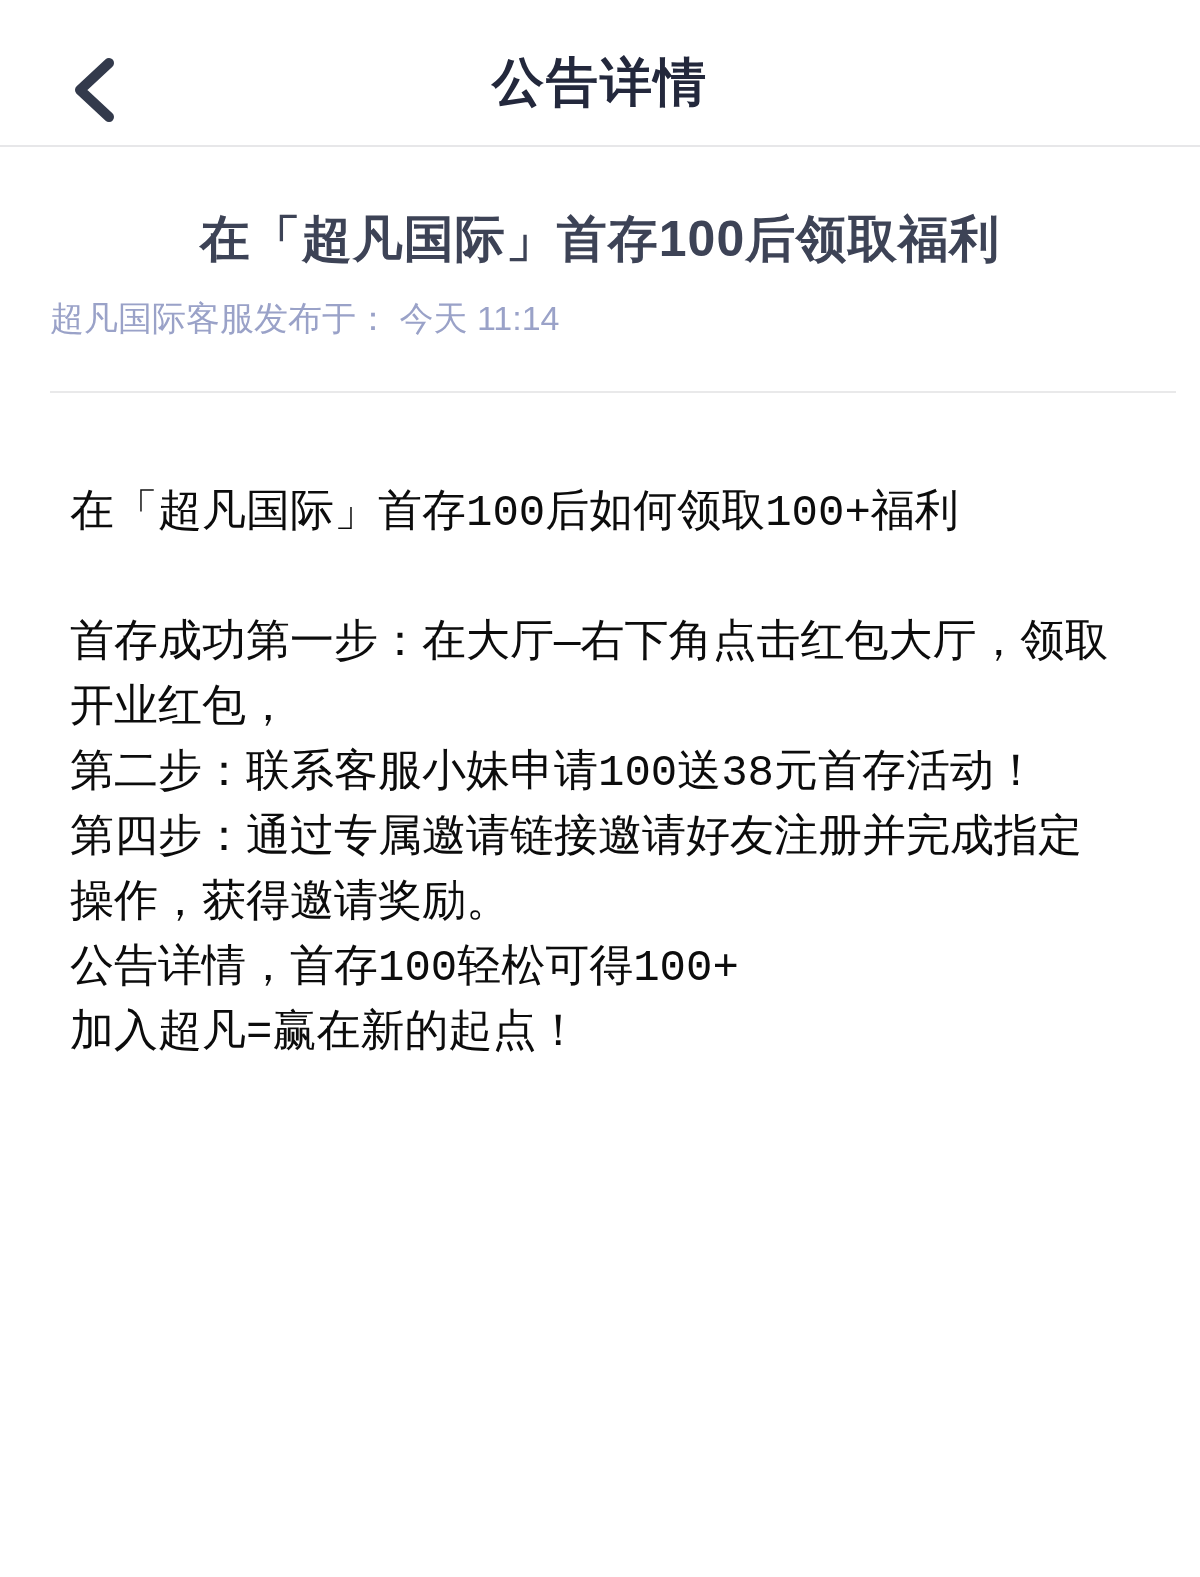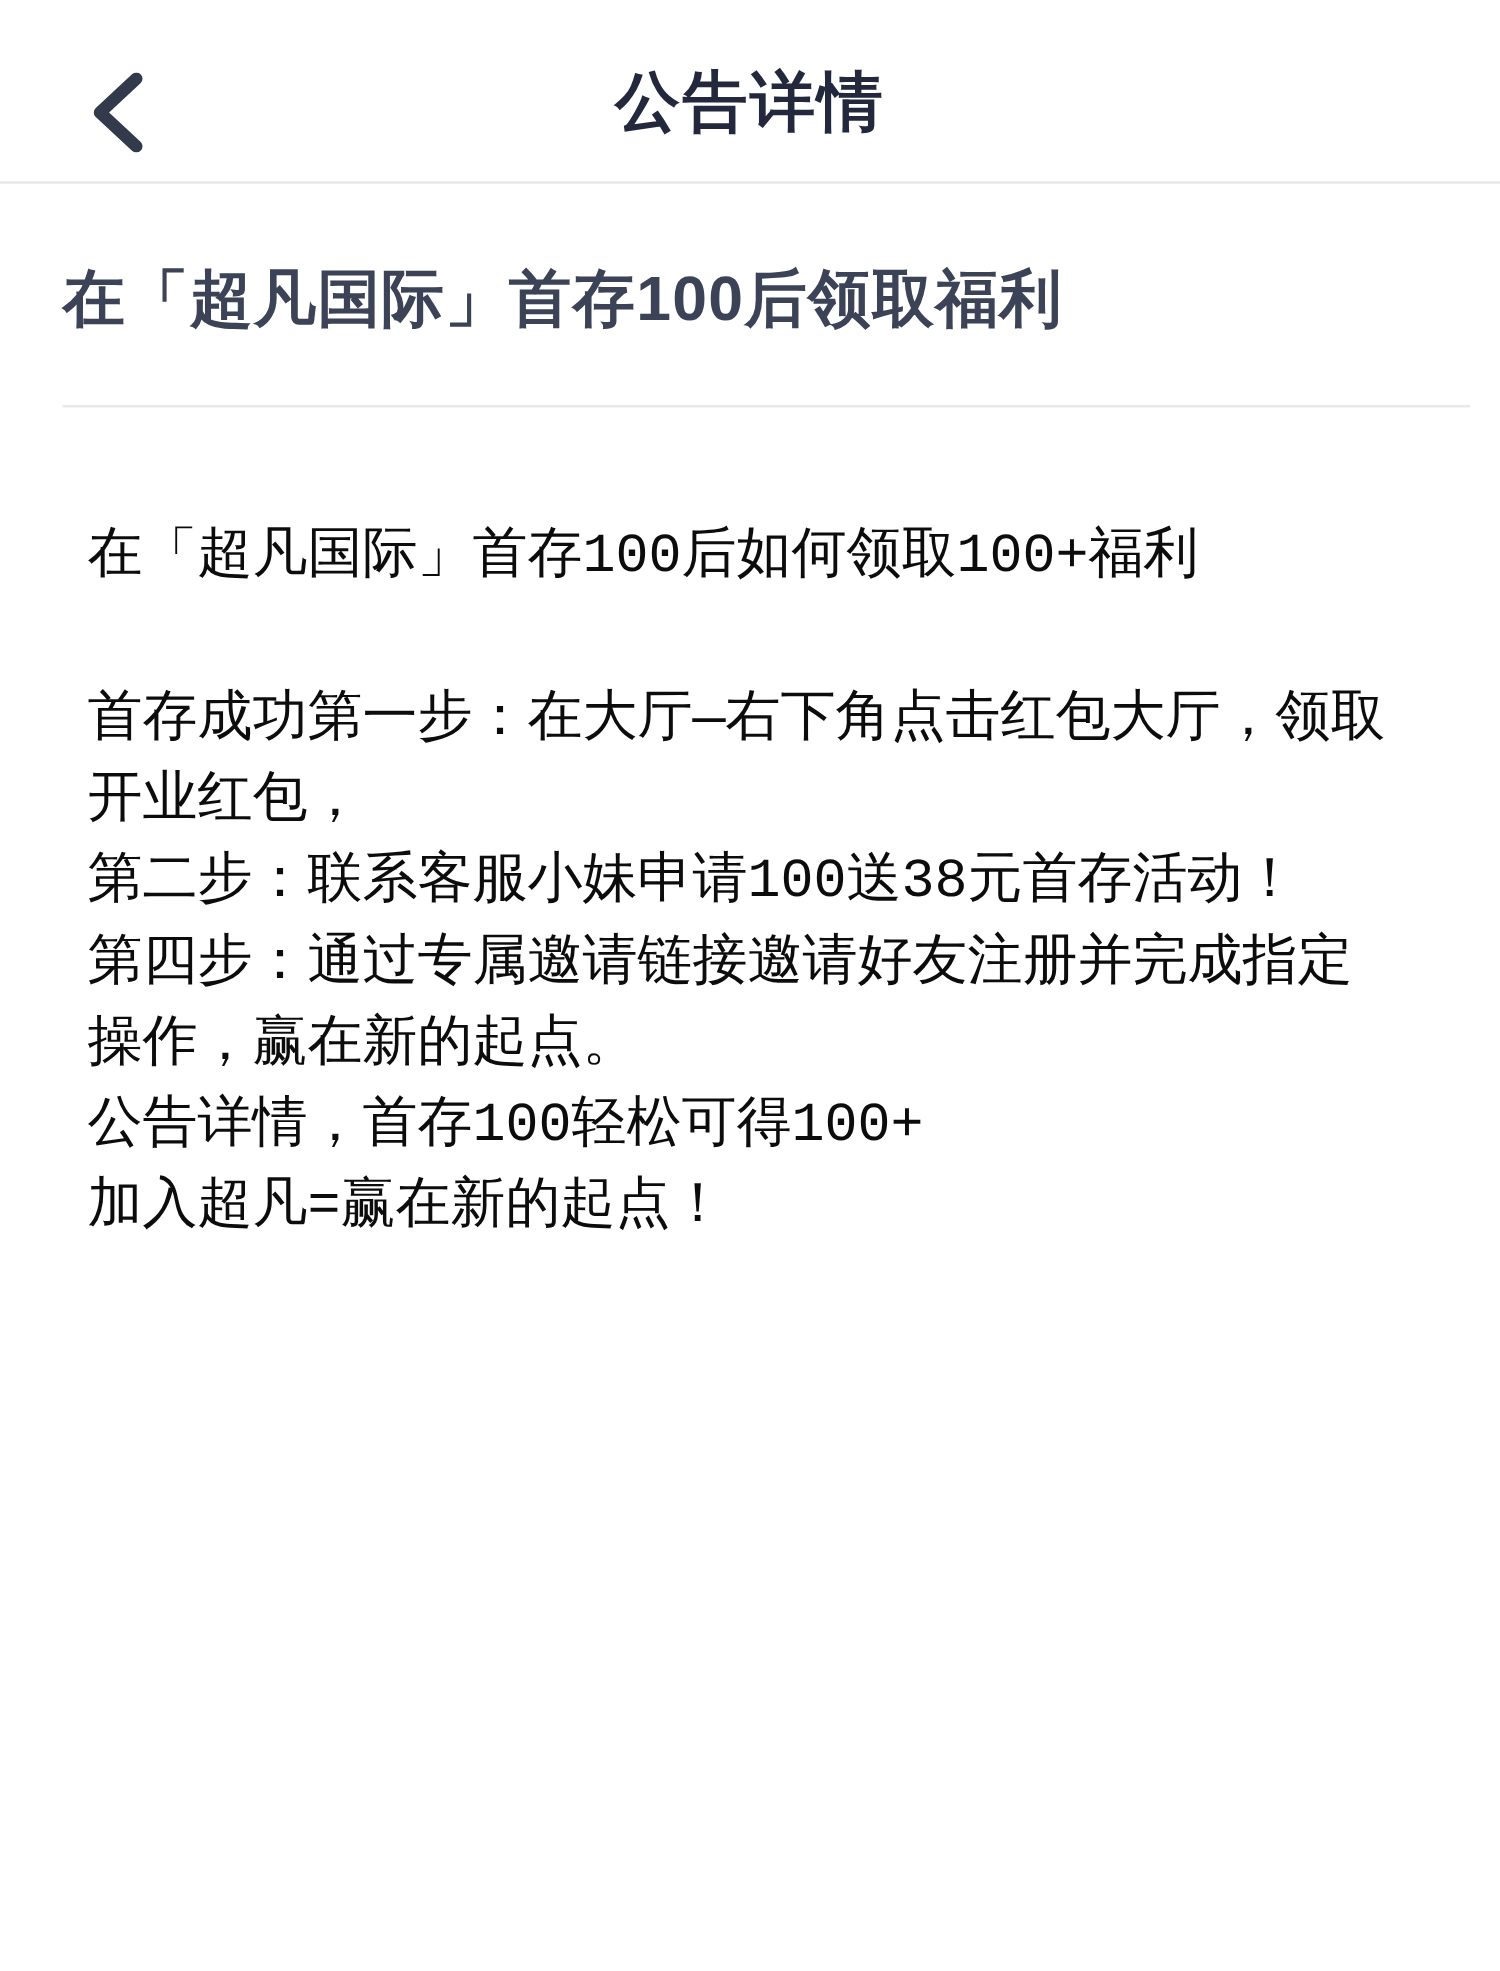--- a/index.html
+++ b/index.html
@@ -47,20 +47,21 @@
   .article-head {
     padding: 0 50px;
   }
   .article-title {
     margin: 60px 0 0 0;
     font-size: 50px;
     line-height: 1.3;
     font-weight: 700;
     letter-spacing: 1px;
     color: #3d4356;
+    text-align: center;
   }
   .article-meta {
     margin-top: 26px;
     font-size: 34px;
     line-height: 1.2;
     color: #9aa2c8;
   }
   .content-divider {
     margin: 52px 24px 0 50px;
     height: 0;
@@ -92,26 +93,27 @@
     <button class="back-btn">
       <svg width="48" height="64" viewBox="0 0 48 64" aria-hidden="true">
         <polyline points="40,5 11,32 40,59" fill="none" stroke="#333a4c" stroke-width="10" stroke-linecap="round" stroke-linejoin="round"></polyline>
       </svg>
     </button>
     <h1 class="topbar-title">公告详情</h1>
   </header>
 
   <section class="article-head">
     <h2 class="article-title">在「超凡国际」首存100后领取福利</h2>
+    <div class="article-meta">超凡国际客服发布于： 今天 11:14</div>
   </section>
 
   <div class="content-divider"></div>
 
   <article class="content">
     <p class="para gap-after">在「超凡国际」首存100后如何领取100+福利</p>
     <p class="para">首存成功第一步：在大厅—右下角点击红包大厅，领取开业红包，</p>
     <p class="para">第二步：联系客服小妹申请100送38元首存活动！</p>
-    <p class="para">第四步：通过专属邀请链接邀请好友注册并完成指定操作，赢在新的起点。</p>
+    <p class="para">第四步：通过专属邀请链接邀请好友注册并完成指定操作，获得邀请奖励。</p>
     <p class="para">公告详情，首存100轻松可得100+</p>
     <p class="para">加入超凡=赢在新的起点！</p>
   </article>
 
 </div>
 
 </body></html>

